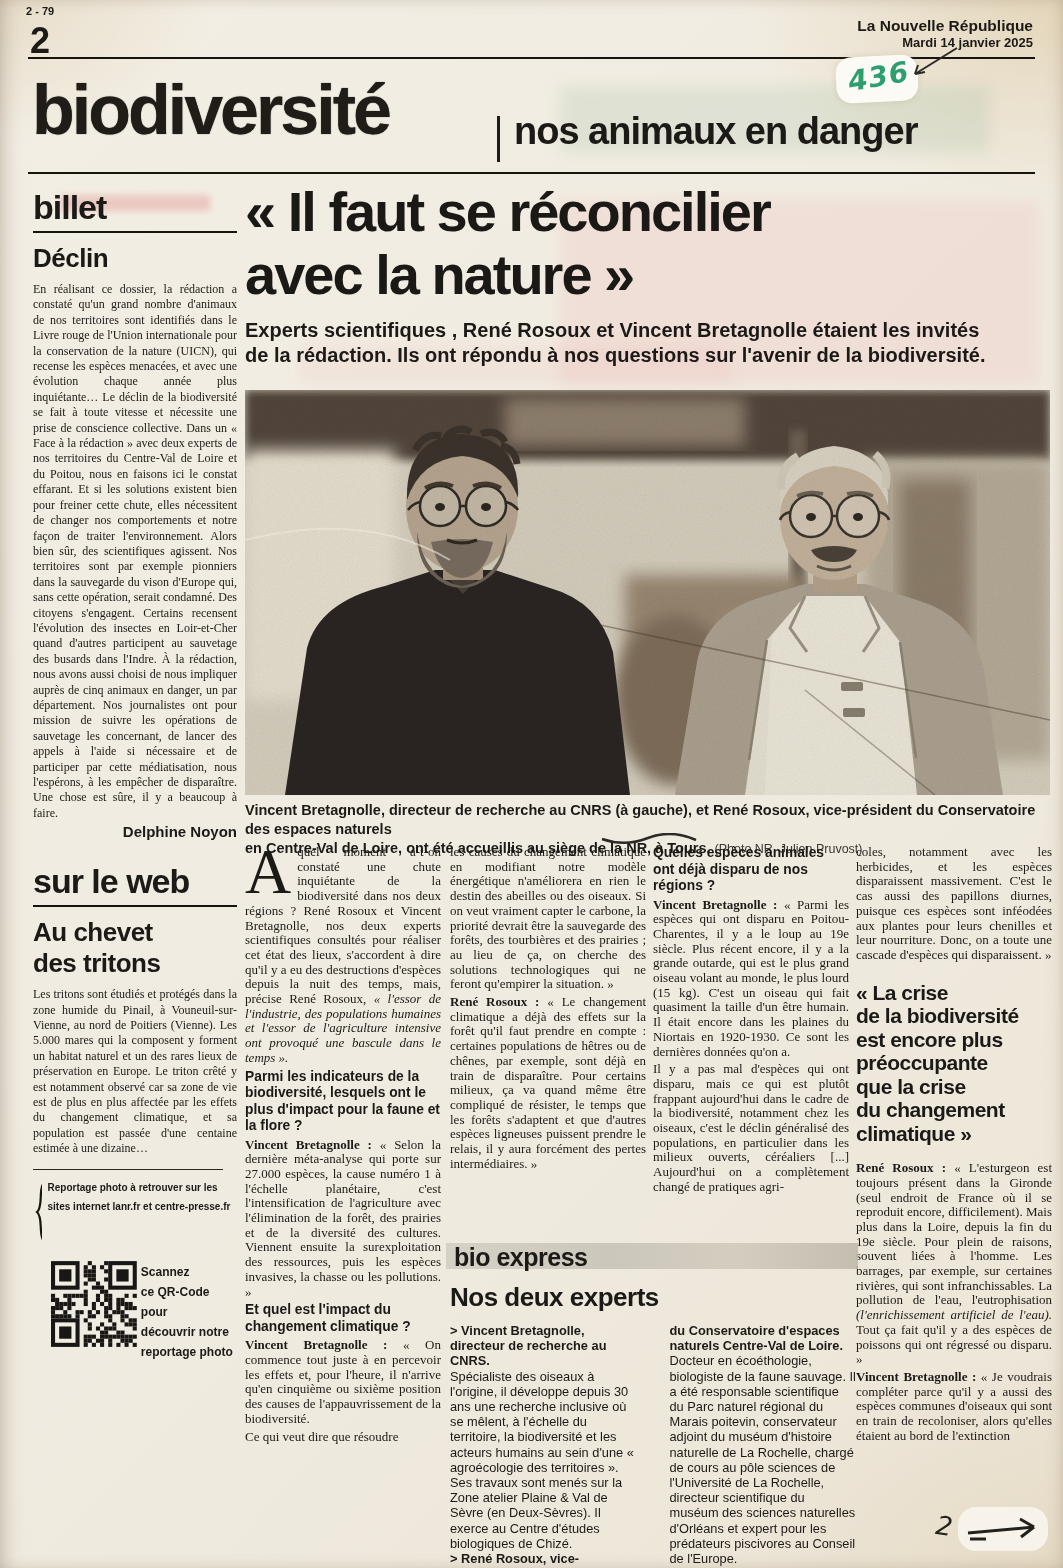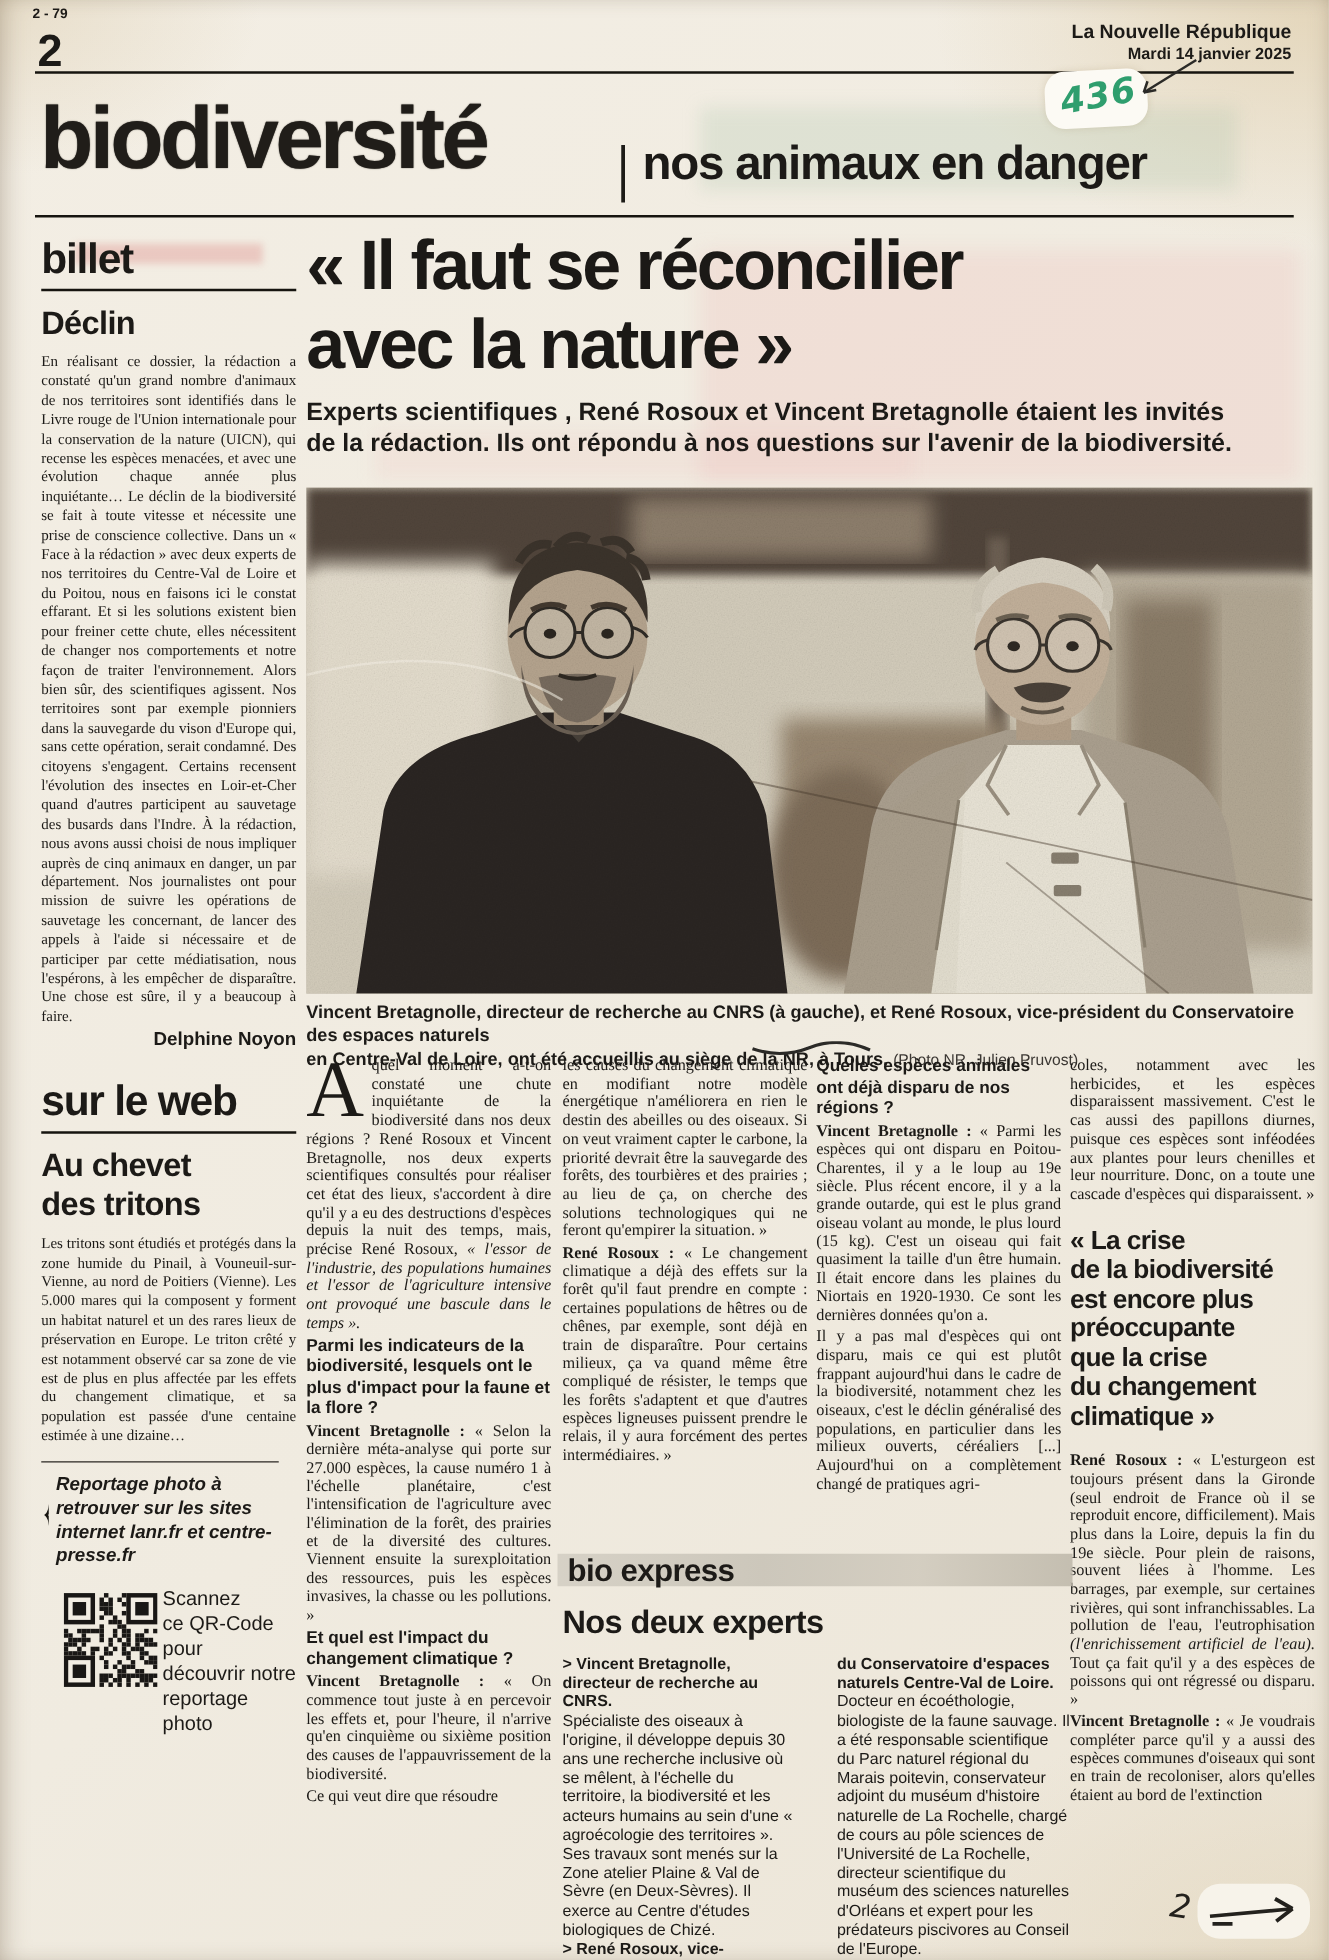--- a/index.html
+++ b/index.html
@@ -36,23 +36,23 @@
 
   
   .sidebar{left:33px;top:188px;width:204px;}
   .kicker{font-size:34px;font-weight:bold;letter-spacing:-1px;border-bottom:2.5px solid #16140f;padding-bottom:4px;}
   .sb-title{font-size:26px;font-weight:bold;margin-top:10px;letter-spacing:-.5px;}
   .sb-body{font-size:12px;line-height:15.4px;text-align:justify;margin-top:8px;}
   .byline{font-size:15px;font-weight:bold;text-align:right;margin-top:2px;}
   .web-block{margin-top:22px;}
   .thinrule{height:1.5px;background:#2a2722;margin-top:12px;width:190px;}
   .note-row{display:flex;margin-top:8px;align-items:flex-start;}
-  .note-txt{font-size:15px;line-height:19px;font-weight:bold;margin-left:6px;font-style:italic;}
+  .note-txt{font-size:10px;line-height:19px;font-weight:bold;margin-left:6px;}
   .qr-row{display:flex;margin-top:14px;align-items:flex-start;margin-left:18px;}
-  .qr-caption{font-size:16px;line-height:20px;font-weight:normal;margin-left:4px;margin-top:2px;}
+  .qr-caption{font-size:12px;line-height:20px;font-weight:bold;margin-left:4px;margin-top:2px;}
 
   
   .headline{left:245px;top:180px;width:820px;font-size:56px;line-height:63px;font-weight:bold;letter-spacing:-2px;color:#1b1916;}
   .standfirst{left:245px;top:318px;width:770px;font-size:20px;line-height:25px;font-weight:bold;}
   .photo{left:245px;top:390px;width:805px;height:405px;overflow:hidden;background:#cfc8b8;}
   .caption{left:245px;top:801px;width:812px;font-size:14.5px;line-height:19px;font-weight:bold;}
   .credit{font-size:12.5px;font-weight:normal;color:#3b3733;}
 
   
   .bodycol{position:absolute;top:845px;width:196px;font-size:13px;line-height:14.7px;text-align:justify;}

